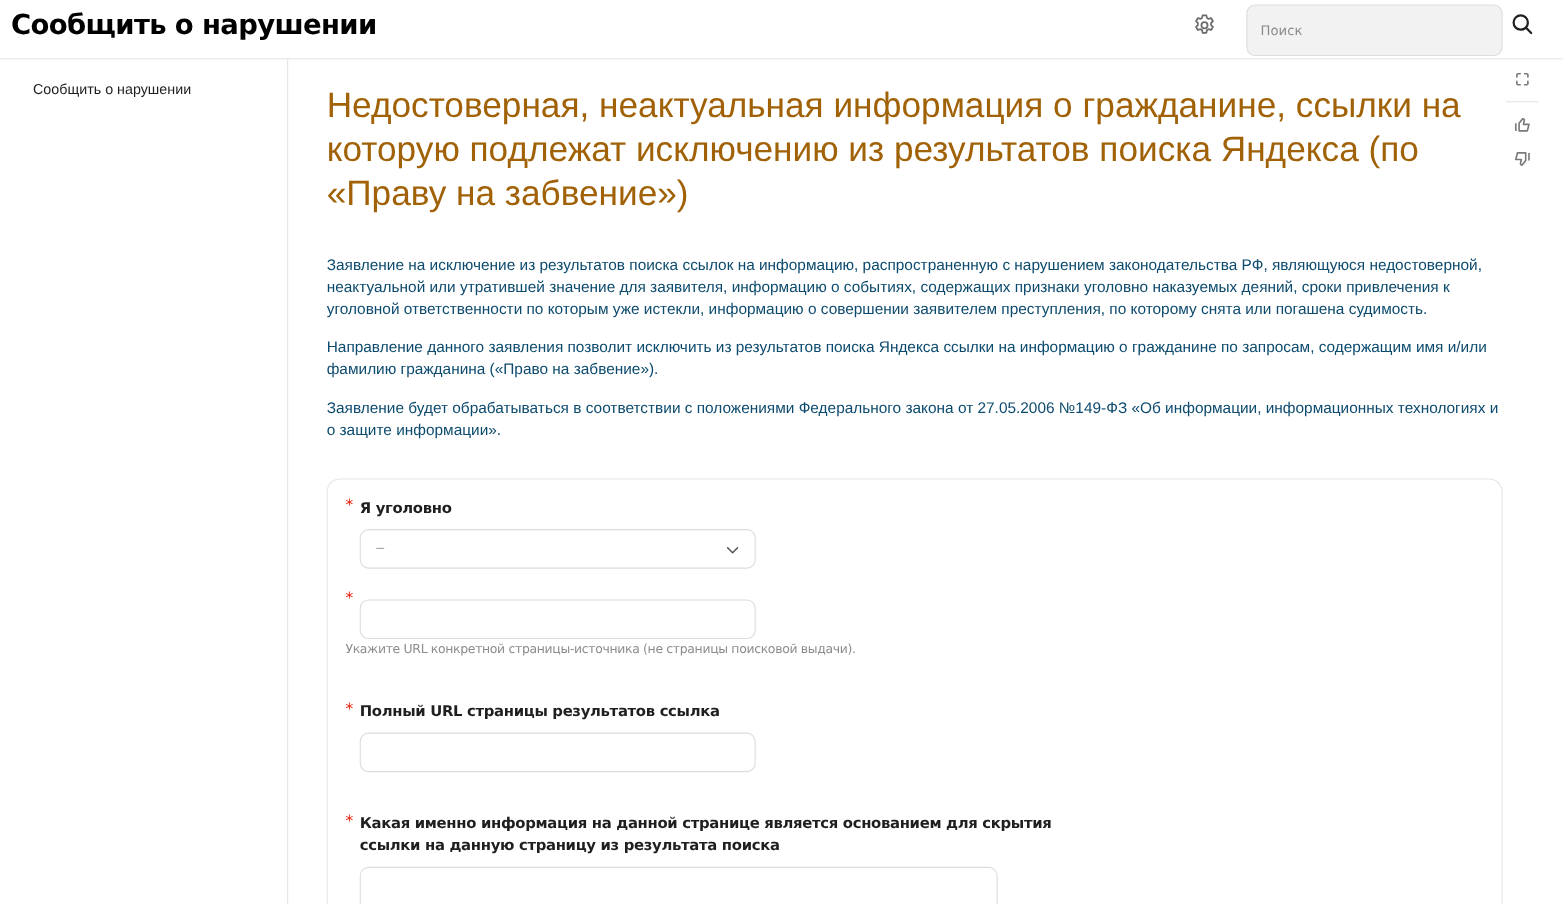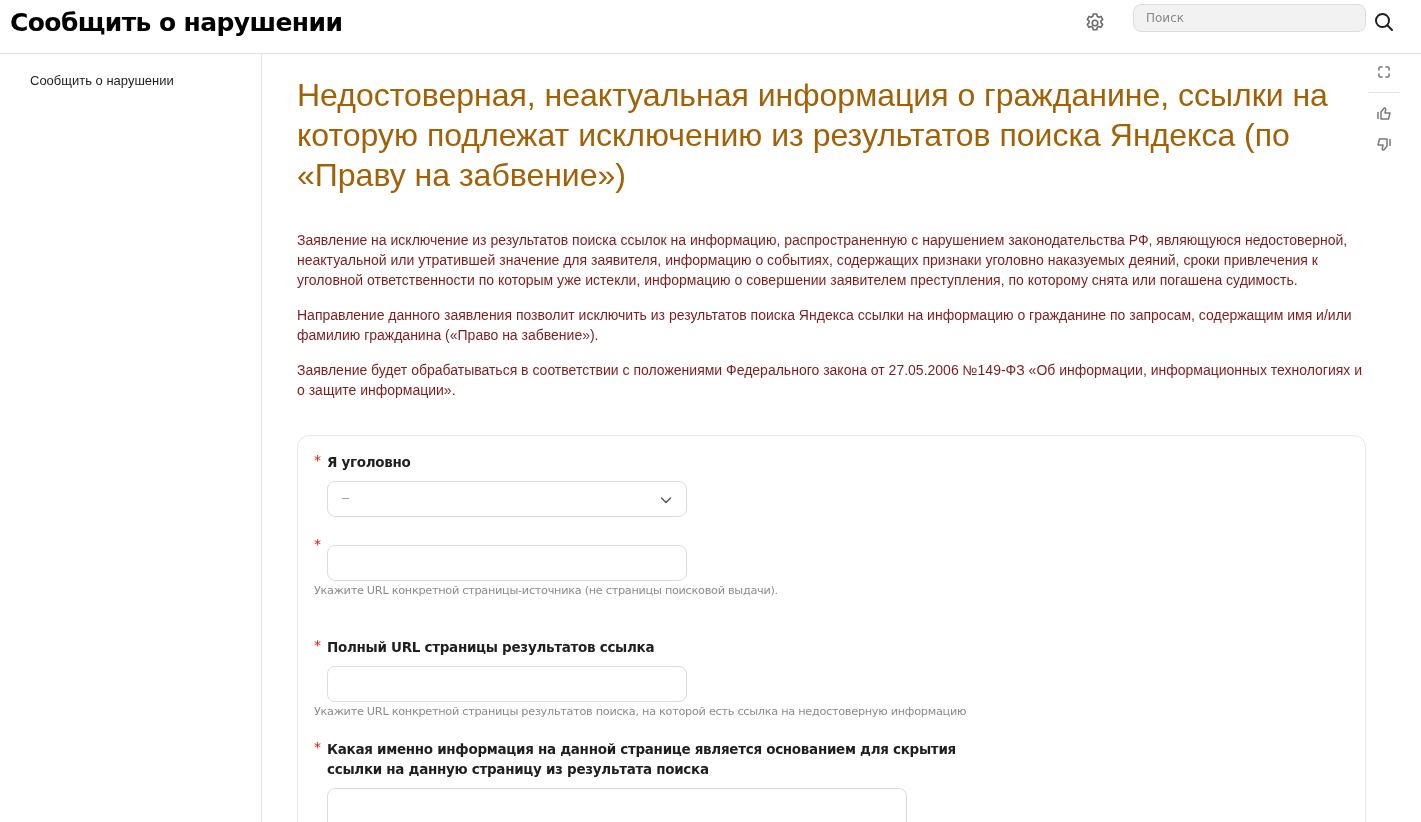--- a/index.html
+++ b/index.html
@@ -3,32 +3,32 @@
 <meta charset="utf-8">
 <style>
   * { box-sizing: border-box; margin: 0; padding: 0; }
   html, body { width: 1421px; height: 822px; overflow: hidden; background: #ffffff; }
   body { font-family: "Liberation Sans", sans-serif; color: #1f1f1f; position: relative; }
 
   
   .header { position: absolute; left: 0; top: 0; width: 1421px; height: 54px; border-bottom: 1px solid #e4e4e4; background: #fff; }
   .site-title { position: absolute; left: 10px; top: 6px; font-family: "DejaVu Sans", sans-serif; font-weight: bold; font-size: 25px; letter-spacing: -0.6px; color: #000; line-height: 34px; }
   .gear { position: absolute; left: 1083px; top: 11px; width: 24px; height: 24px; cursor: pointer; }
-  .search-box { position: absolute; left: 1133px; top: 4px; width: 233px; height: 28px; background: #f2f2f2; border: 1px solid #dcdcdc; border-radius: 8px; padding: 12px 12px; font-family: "DejaVu Sans", sans-serif; font-size: 12px; color: #333; outline: none; }
+  .search-box { position: absolute; left: 1133px; top: 4px; width: 233px; height: 47px; background: #f2f2f2; border: 1px solid #dcdcdc; border-radius: 8px; padding: 12px 12px; font-family: "DejaVu Sans", sans-serif; font-size: 12px; color: #333; outline: none; }
   .search-box::placeholder { color: #8a8a8a; }
   .search-btn { position: absolute; left: 1372px; top: 10px; width: 24px; height: 24px; cursor: pointer; }
 
   
   .sidebar { position: absolute; left: 0; top: 54px; width: 262px; height: 768px; border-right: 1px solid #e4e4e4; }
   .sidebar-item { position: absolute; left: 30px; top: 19px; font-size: 13px; color: #1f1f1f; cursor: pointer; }
 
   
   .main { position: absolute; left: 297px; top: 54px; width: 1070px; }
   .page-title { position: absolute; left: 0; top: 21px; width: 1060px; font-size: 32px; line-height: 40px; font-weight: normal; color: #a16207; }
-  .intro { position: absolute; left: 0; top: 176px; width: 1070px; font-size: 14px; line-height: 20px; color: #7f1d1d; }
+  .intro { position: absolute; left: 0; top: 176px; width: 1070px; font-size: 14px; line-height: 20px; color: #0c4a6e; }
   .intro p { margin-bottom: 15px; }
 
   
   .rail { position: absolute; left: 1372px; top: 60px; width: 26px; }
   .rail .icon { display: block; width: 24px; height: 24px; cursor: pointer; margin-bottom: 8px; }
   .rail .sep { width: 30px; height: 1px; background: #e4e4e4; margin: 0 0 8px -3px; }
 
   
   .card { position: absolute; left: 297px; top: 435px; width: 1069px; height: 420px; border: 1px solid #e6e6e6; border-radius: 12px; background: #fff; }
   .field { position: absolute; left: 16px; }
@@ -112,21 +112,20 @@
   </div>
 
   <div class="field" style="top:201px;">
     <div class="label">
       <span class="req">*</span>
       <span>Полный URL страницы результатов ссылка</span>
     </div>
     <div class="control">
       <input type="text" value="" style="">
     </div>
-    <div class="hint">Укажите URL конкретной страницы результатов поиска, на которой есть ссылка на недостоверную информацию</div>
   </div>
 
   <div class="field" style="top:303px; width:700px;">
     <div class="label">
       <span class="req">*</span>
       <span>Какая именно информация на данной странице является основанием для скрытия ссылки на данную страницу из результата поиска</span>
     </div>
     <div class="control textarea"></div>
   </div>
 

